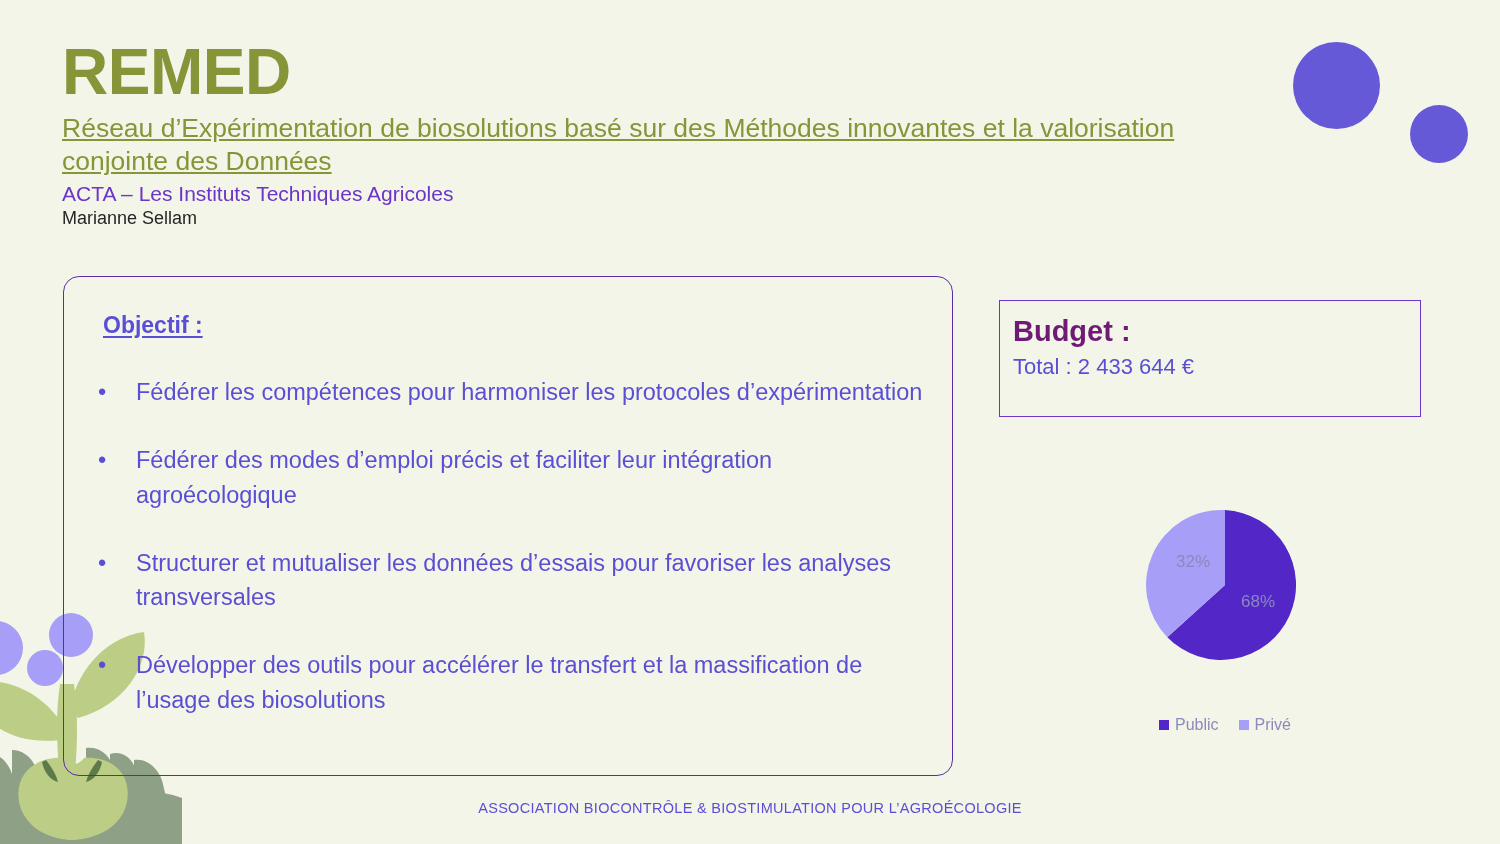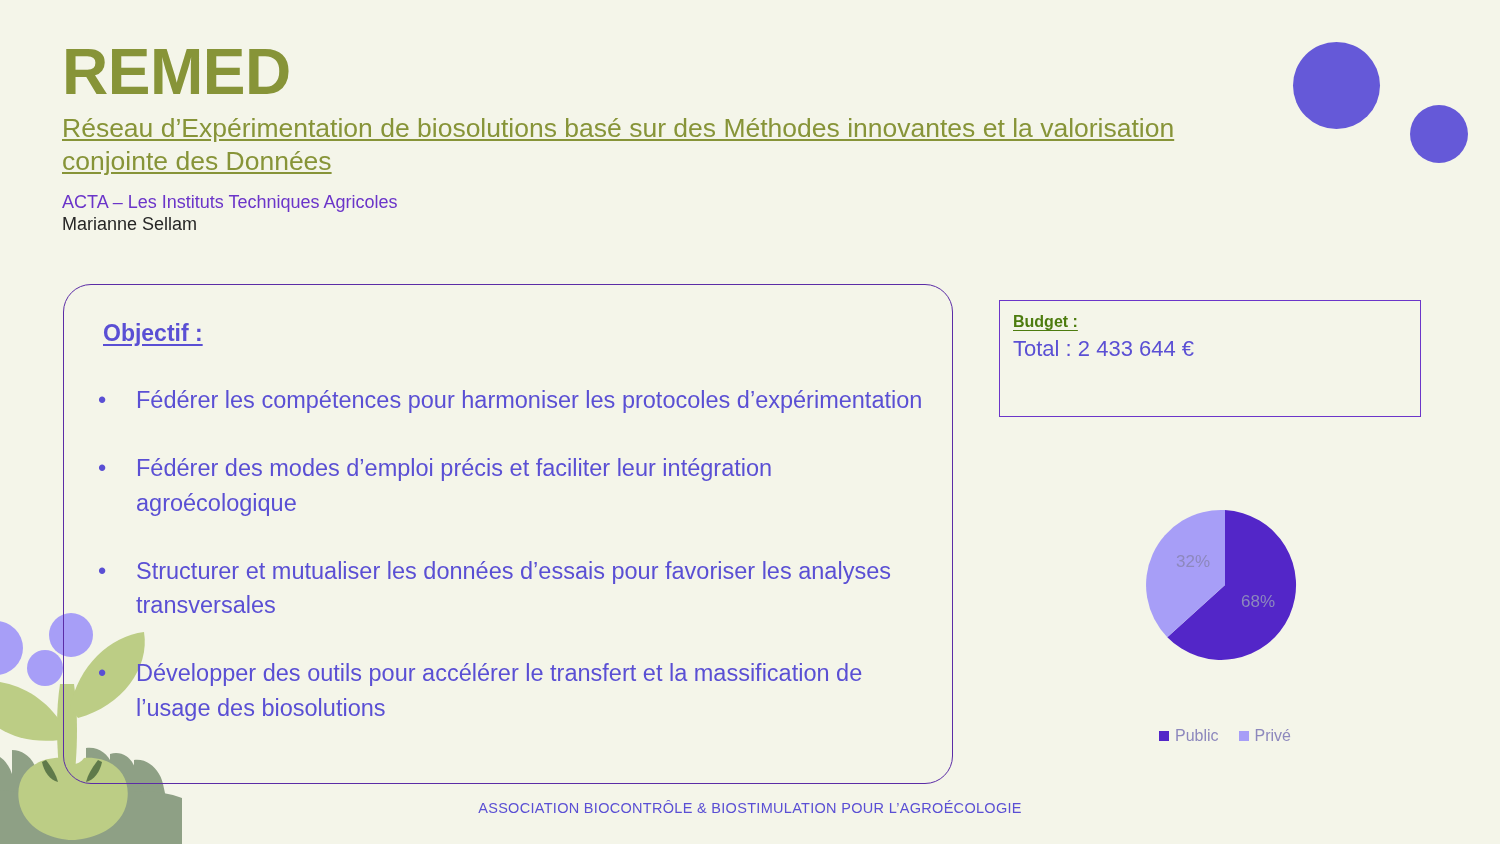--- a/index.html
+++ b/index.html
@@ -28,33 +28,33 @@
   #project-title {
     font-size: 64px; font-weight: bold; color: #879438;
     letter-spacing: -0.5px; line-height: 1.0;
   }
   #project-subtitle {
     margin-top: 8px;
     font-size: 26.5px; color: #879438; line-height: 1.24;
     font-weight: 400; max-width: 1145px; text-decoration: underline;
   }
   #org-name {
-    margin-top: 13px;
-    font-size: 18px; color: #6b35c9; font-weight: 400; line-height: 1.25;
+    margin-top: 3px;
+    font-size: 21px; color: #6b35c9; font-weight: 400; line-height: 1.25;
   }
   #author-name {
     font-size: 18px; color: #262626; font-weight: 400; line-height: 1.3;
   }
 
   
   #objective-box {
-    position: absolute; left: 63px; top: 284px;
+    position: absolute; left: 63px; top: 276px;
     width: 890px; height: 500px;
     border: 1.6px solid #5b2ca6;
-    border-radius: 28px;
+    border-radius: 16px;
     background: transparent;
   }
   #objective-title {
     position: absolute; left: 39px; top: 35px;
     font-size: 23px; font-weight: bold; color: #5a4fd4;
     text-decoration: underline; text-underline-offset: 3px;
   }
   #objective-list { position: absolute; left: 34px; top: 98px; width: 830px; }
   .objective-item {
     display: flex; align-items: flex-start;
@@ -69,39 +69,39 @@
   .objective-text { flex: 1 1 auto; }
 
   
   #budget-box {
     position: absolute; left: 999px; top: 300px;
     width: 422px; height: 117px;
     border: 1.5px solid #6b35c9;
     padding: 10px 0 0 13px;
   }
   #budget-title {
-    font-size: 16px; font-weight: bold; color: #4d7c0f;
-    text-decoration: underline; text-underline-offset: 3px;
+    font-size: 29px; font-weight: bold; color: #701a75;
+    text-underline-offset: 3px;
     line-height: 1.38;
   }
   #budget-total {
     font-size: 22px; color: #5a4fd4; font-weight: 400; line-height: 1.45;
   }
   #budget-subvention {
     font-size: 22px; color: #5a4fd4; font-weight: bold; line-height: 1.45;
   }
 
   
   #pie-chart-block { position: absolute; left: 1100px; top: 505px; width: 250px; }
   #pie-chart-wrap { position: relative; width: 250px; height: 190px; }
   #pie-svg { position: absolute; left: 45px; top: 0; }
   .pie-label { font-size: 17px; fill: #8d88bd; font-family: "Liberation Sans", sans-serif; }
   #pie-legend {
     display: flex; justify-content: center; align-items: center;
-    gap: 20px; margin-top: 32px;
+    gap: 20px; margin-top: 21px;
   }
   .legend-entry { display: flex; align-items: center; gap: 6px; }
   .legend-swatch { width: 10px; height: 10px; display: inline-block; }
   .legend-label { font-size: 16px; color: #8d88bd; }
 
   
   #footer {
     position: absolute; left: 0; top: 800px; width: 1500px;
     text-align: center;
     font-size: 14.5px; color: #5a4fd4; letter-spacing: 0.3px;

